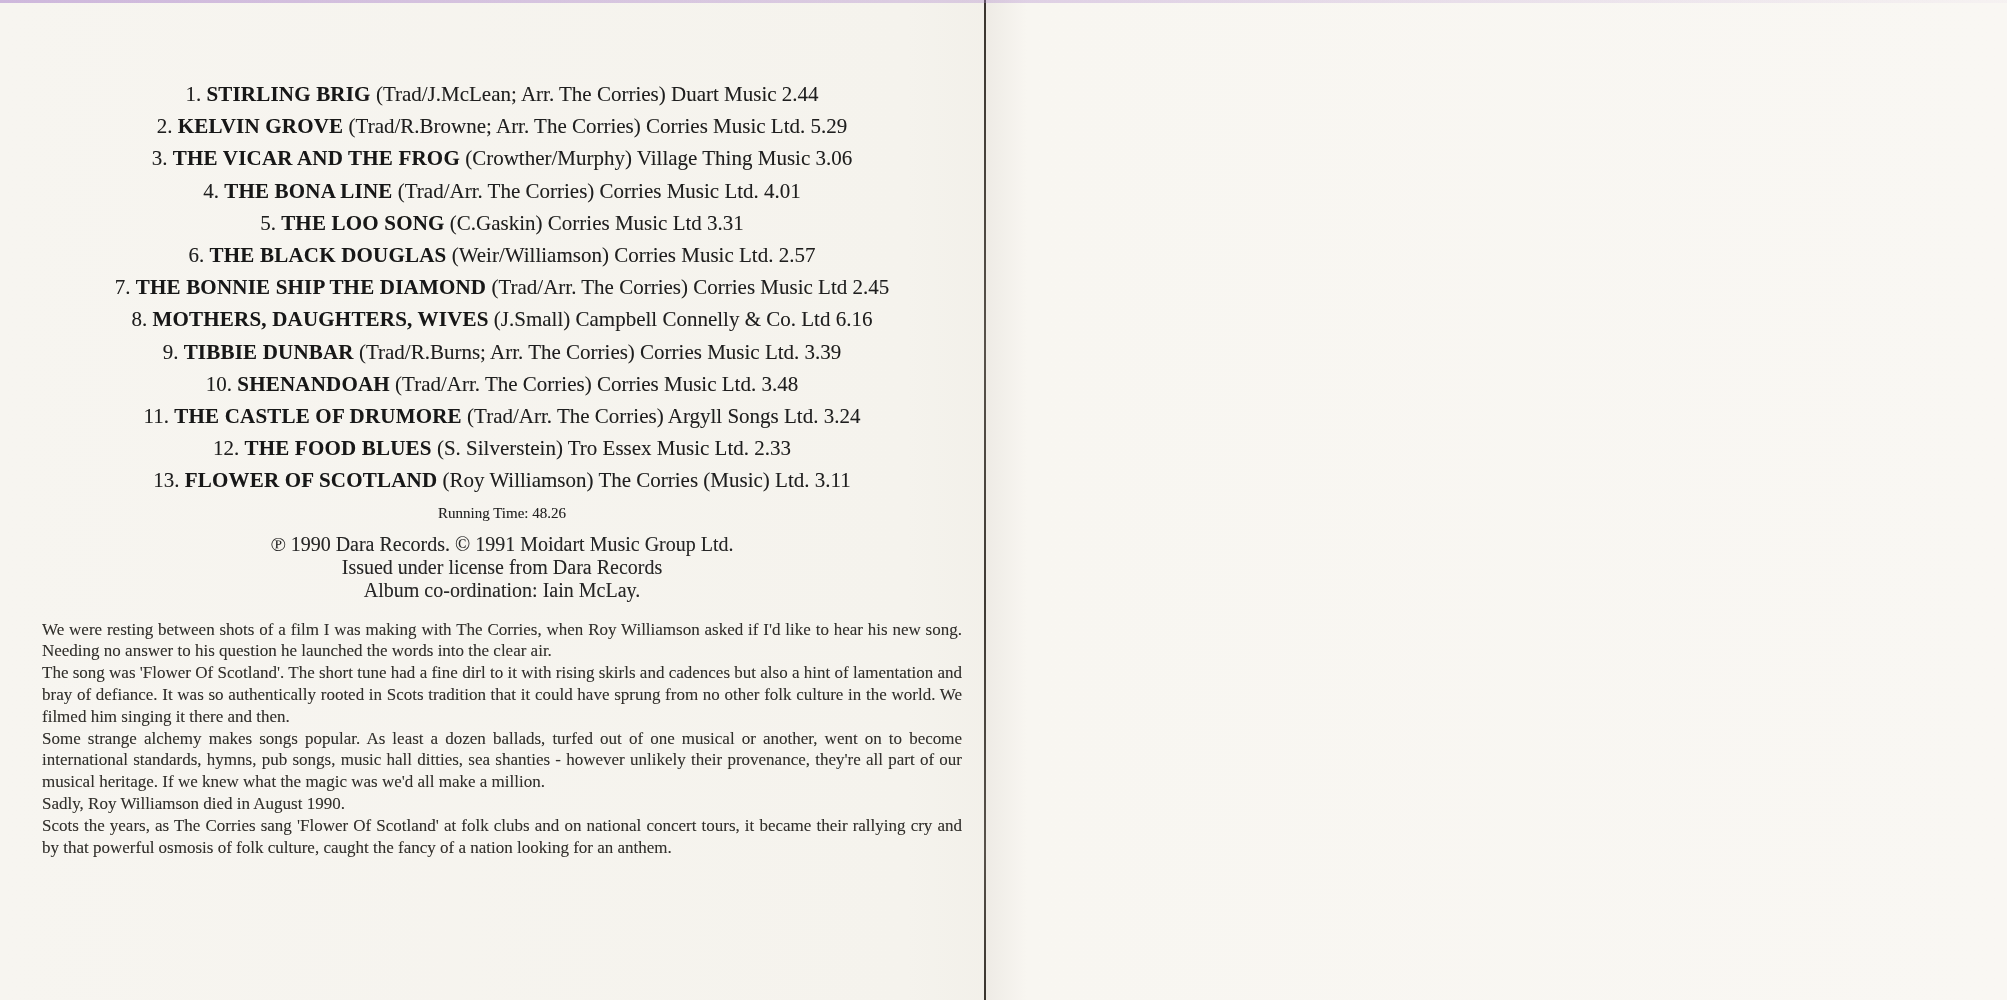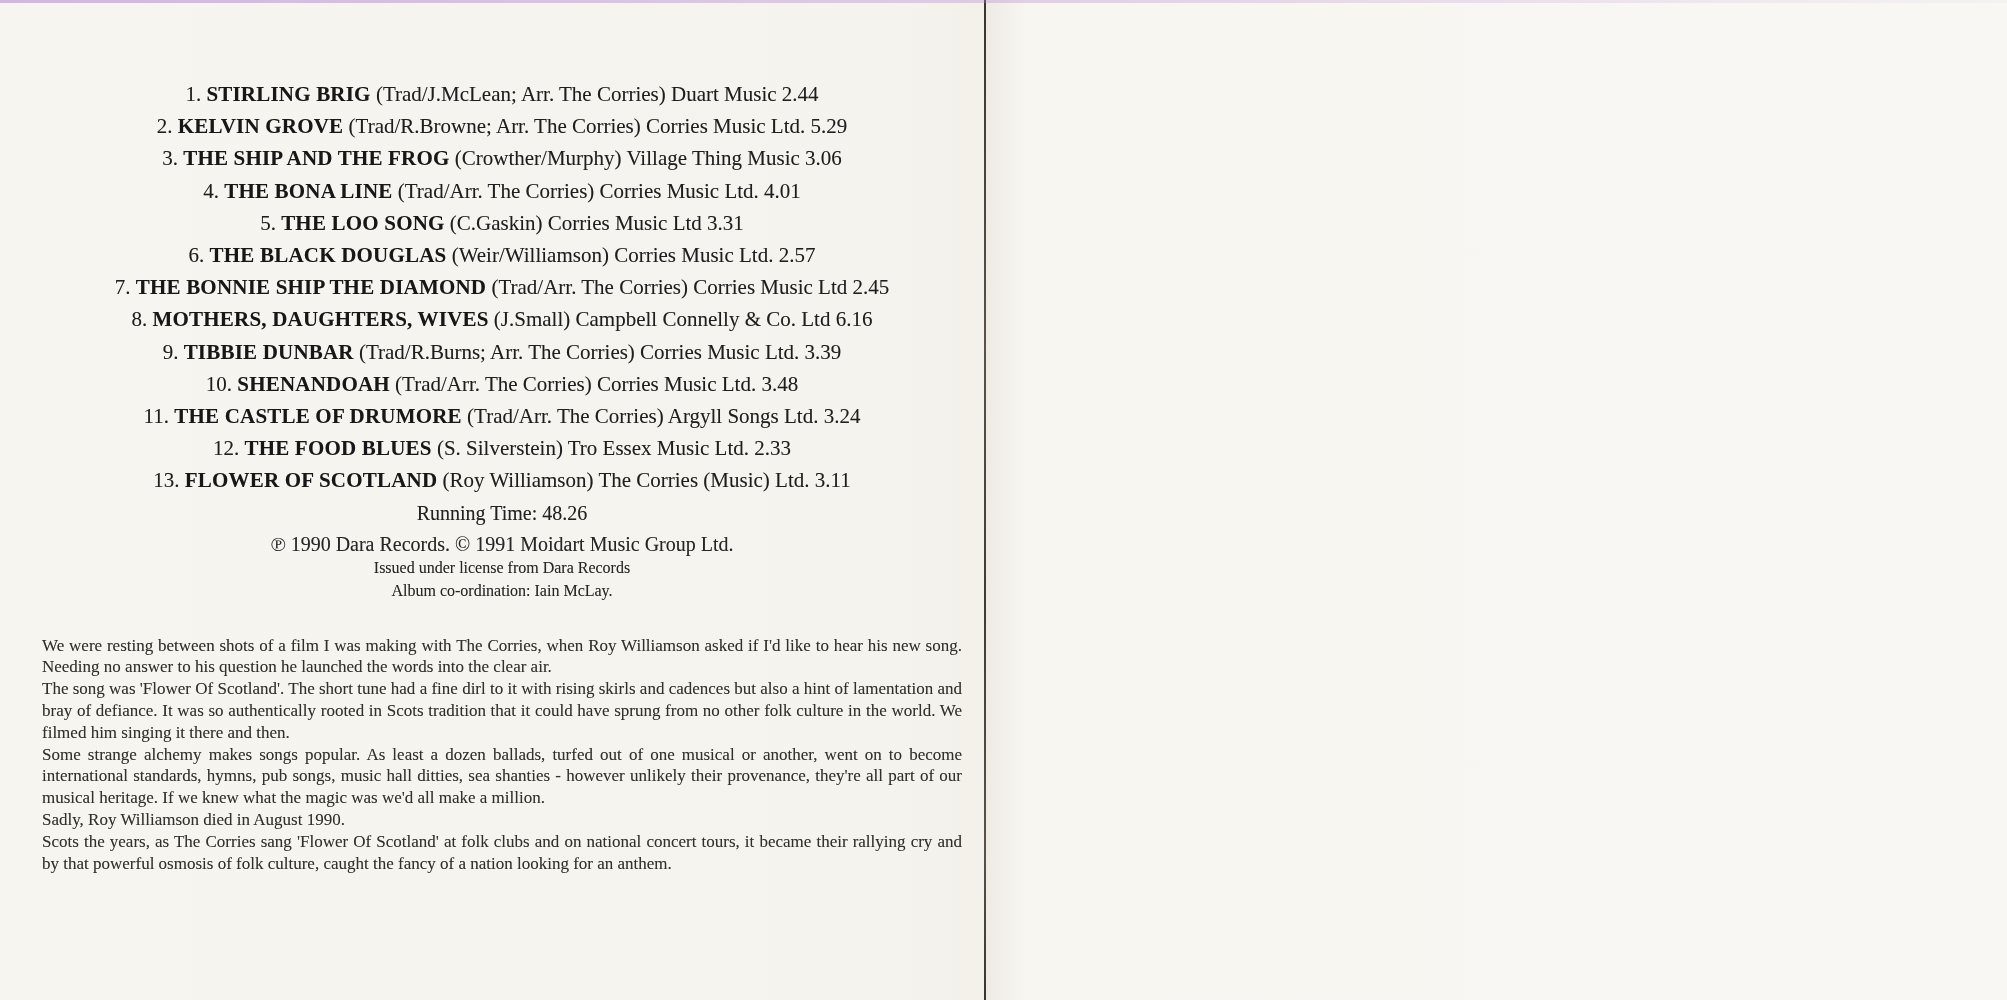--- a/index.html
+++ b/index.html
@@ -25,37 +25,37 @@
     background:linear-gradient(90deg,#eeebe5 0%,#f8f6f1 4%,#f9f7f3 100%);
   }
   .fold {
     position:absolute; left:984px; top:0; width:2px; height:1000px; z-index:5;
     background:linear-gradient(180deg,#39342e 0%,#58524b 35%,#3f3a34 60%,#58524b 85%,#39342e 100%);
   }
   .left-content { position:absolute; left:42px; top:0; width:920px; }
   .tracklist { margin-top:78px; text-align:center; font-size:21px; color:#1e1e1e; }
   .track-line { line-height:32.2px; white-space:nowrap; }
   .t-title { font-weight:bold; letter-spacing:0.2px; color:#171717; }
-  .running-time { text-align:center; font-size:20px; line-height:32px; color:#222; }
-  .credit { text-align:center; font-size:16px; line-height:23px; color:#262626; }
+  .running-time { text-align:center; font-size:15px; line-height:32px; color:#222; }
+  .credit { text-align:center; font-size:20px; line-height:23px; color:#262626; }
   .credit-first { margin-top:4px; font-size:20px; }
-  .left-body { margin-top:33px; font-size:17px; line-height:21.8px; text-align:justify; color:#32302c; }
+  .left-body { margin-top:17px; font-size:17px; line-height:21.8px; text-align:justify; color:#32302c; }
   .left-body p, .right-body p { margin:0; }
 </style>
 </head>
 <body>
 
 <div class="artifact-top"></div>
 
 <div class="page-left">
   <div class="left-content">
     <div class="tracklist" id="tracklist">
         <div class="track-line"><span>1. </span><b class="t-title">STIRLING BRIG</b><span> (Trad/J.McLean; Arr. The Corries) Duart Music 2.44</span></div>
         <div class="track-line"><span>2. </span><b class="t-title">KELVIN GROVE</b><span> (Trad/R.Browne; Arr. The Corries) Corries Music Ltd. 5.29</span></div>
-        <div class="track-line"><span>3. </span><b class="t-title">THE SHIP AND THE FROG</b><span> (Crowther/Murphy) Village Thing Music 3.06</span></div>
+        <div class="track-line"><span>3. </span><b class="t-title">THE VICAR AND THE FROG</b><span> (Crowther/Murphy) Village Thing Music 3.06</span></div>
         <div class="track-line"><span>4. </span><b class="t-title">THE BONA LINE</b><span> (Trad/Arr. The Corries)  Corries Music Ltd. 4.01</span></div>
         <div class="track-line"><span>5. </span><b class="t-title">THE LOO SONG</b><span> (C.Gaskin) Corries Music Ltd 3.31</span></div>
         <div class="track-line"><span>6. </span><b class="t-title">THE BLACK DOUGLAS</b><span> (Weir/Williamson) Corries Music Ltd. 2.57</span></div>
         <div class="track-line"><span>7. </span><b class="t-title">THE BONNIE SHIP THE DIAMOND</b><span> (Trad/Arr. The Corries) Corries Music Ltd 2.45</span></div>
         <div class="track-line"><span>8. </span><b class="t-title">MOTHERS, DAUGHTERS, WIVES</b><span> (J.Small) Campbell Connelly &amp; Co. Ltd 6.16</span></div>
         <div class="track-line"><span>9. </span><b class="t-title">TIBBIE DUNBAR</b><span> (Trad/R.Burns; Arr. The Corries) Corries Music Ltd. 3.39</span></div>
         <div class="track-line"><span>10. </span><b class="t-title">SHENANDOAH</b><span> (Trad/Arr. The Corries) Corries Music Ltd. 3.48</span></div>
         <div class="track-line"><span>11. </span><b class="t-title">THE CASTLE OF DRUMORE</b><span> (Trad/Arr. The Corries) Argyll Songs Ltd. 3.24</span></div>
         <div class="track-line"><span>12. </span><b class="t-title">THE FOOD BLUES</b><span> (S. Silverstein) Tro Essex Music Ltd. 2.33</span></div>
         <div class="track-line"><span>13. </span><b class="t-title">FLOWER OF SCOTLAND</b><span> (Roy Williamson) The Corries (Music) Ltd. 3.11</span></div>

